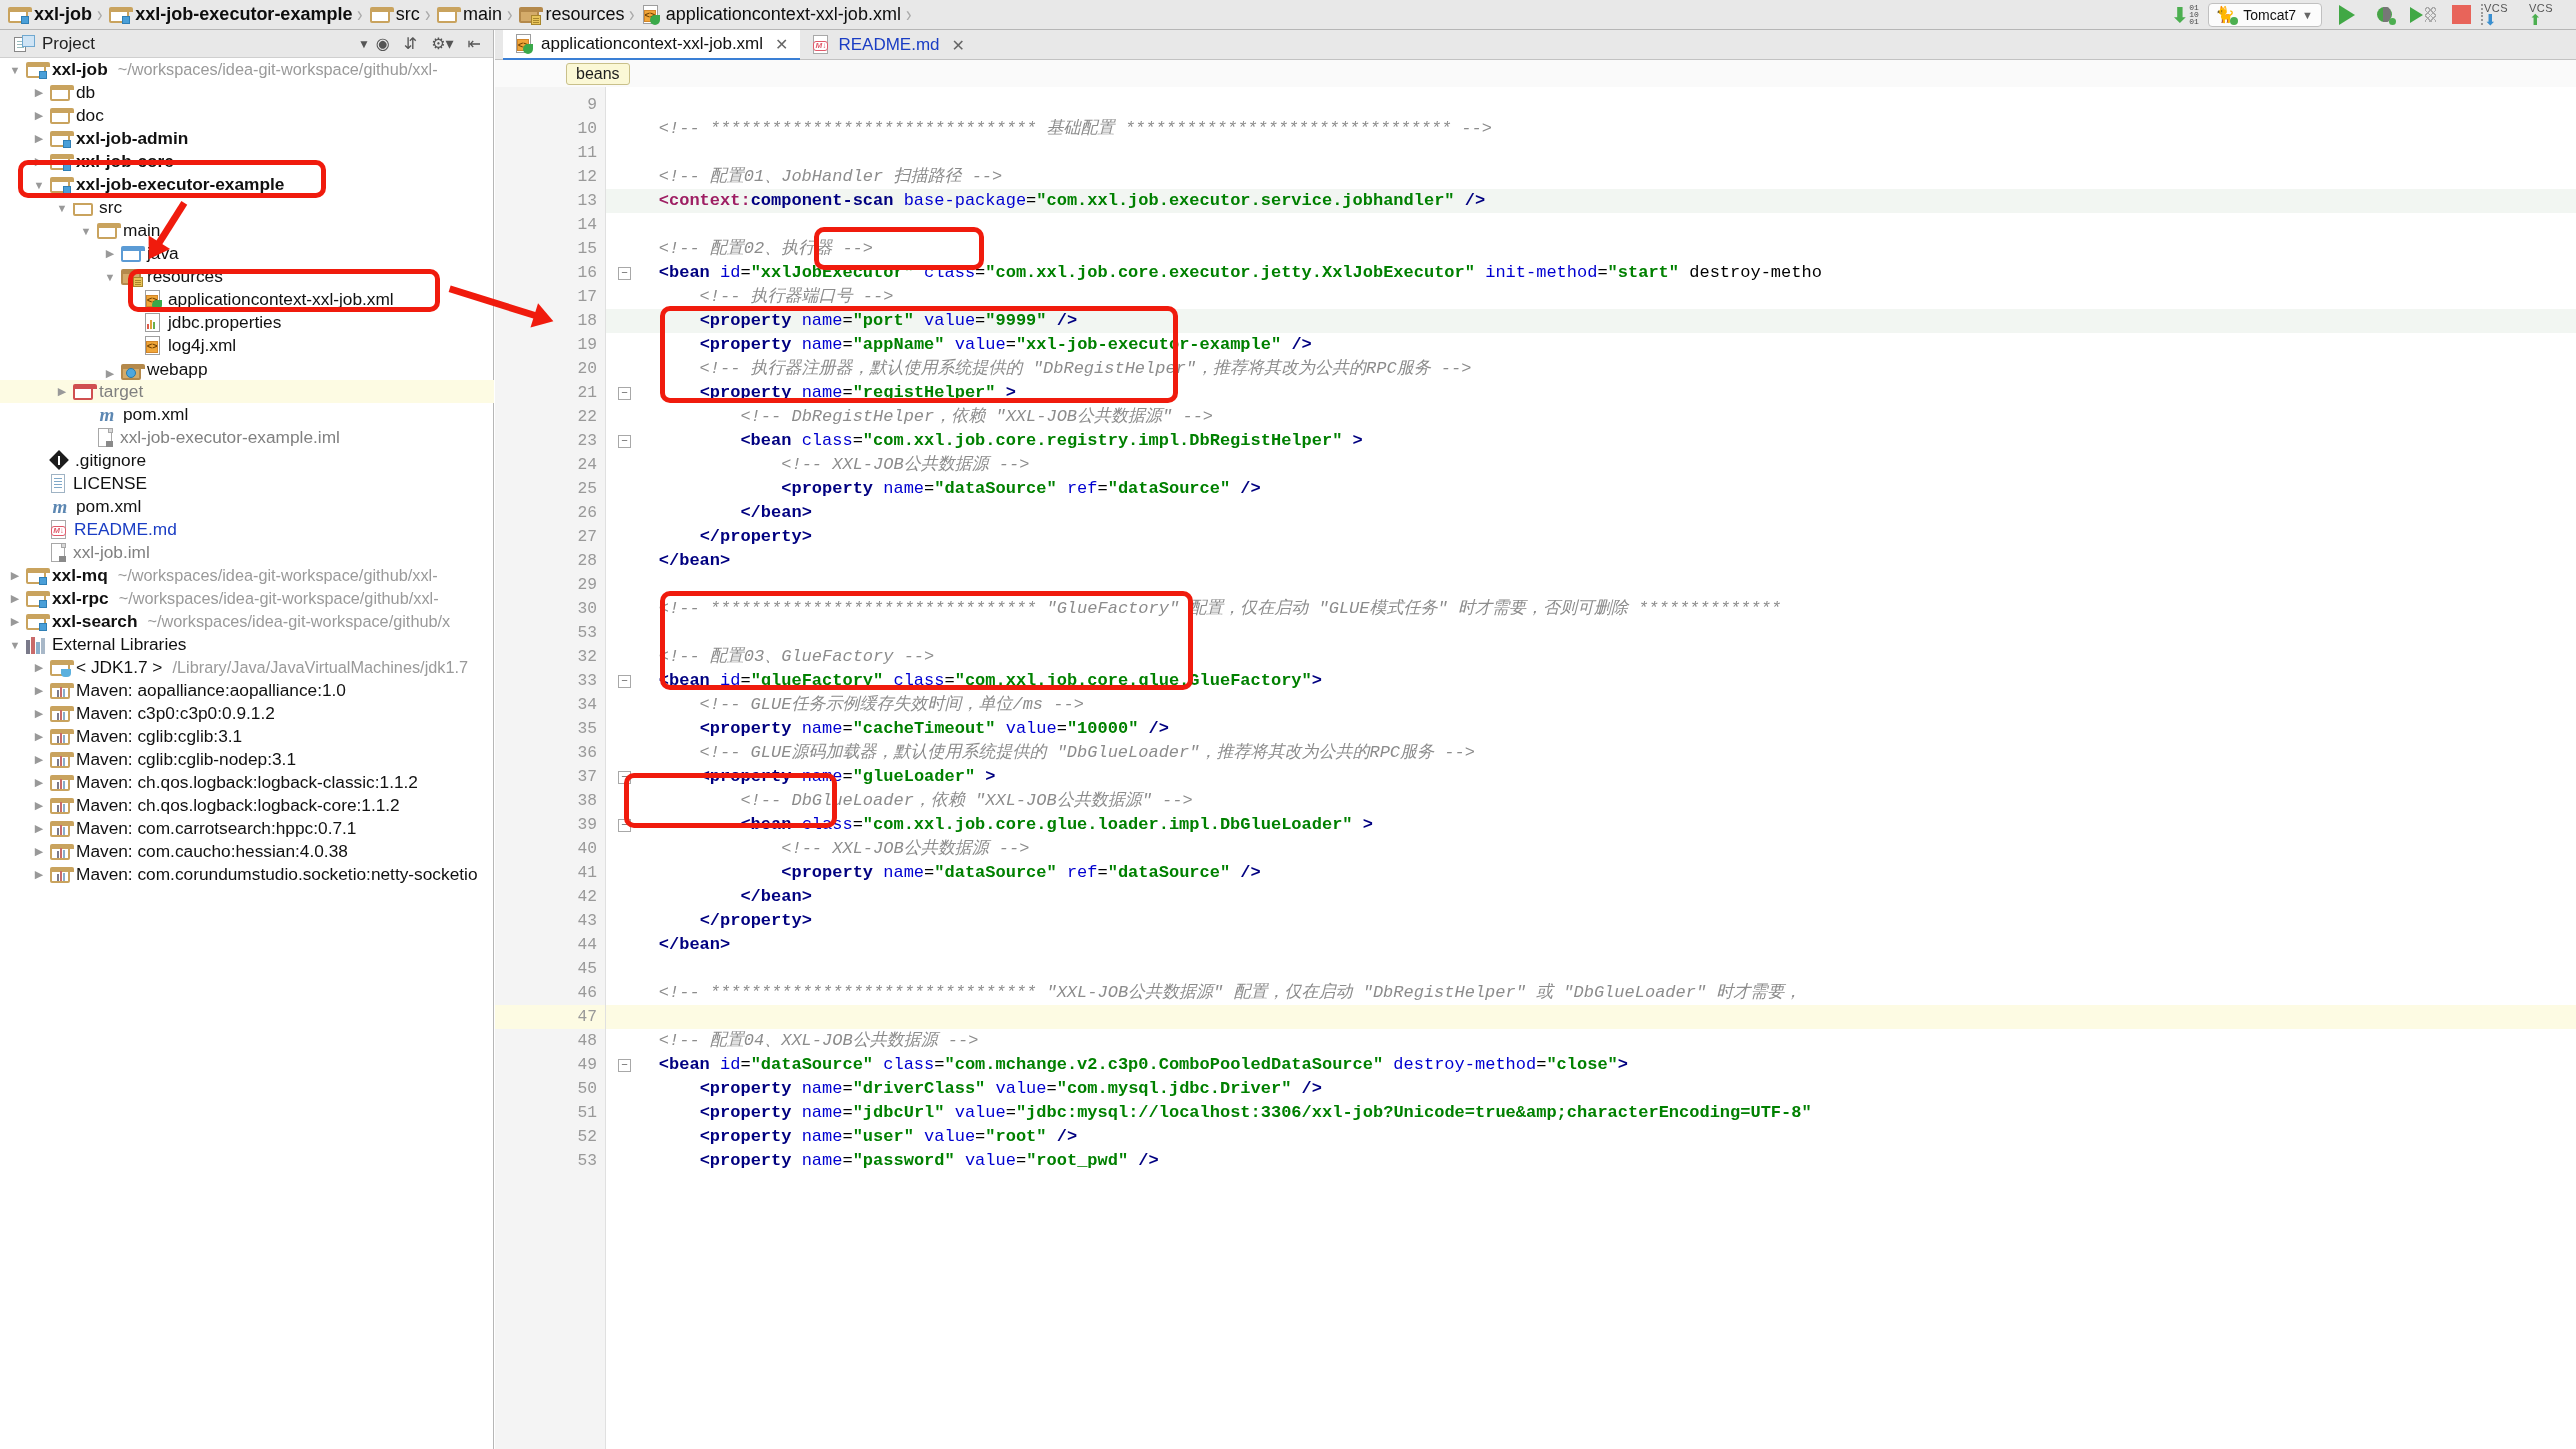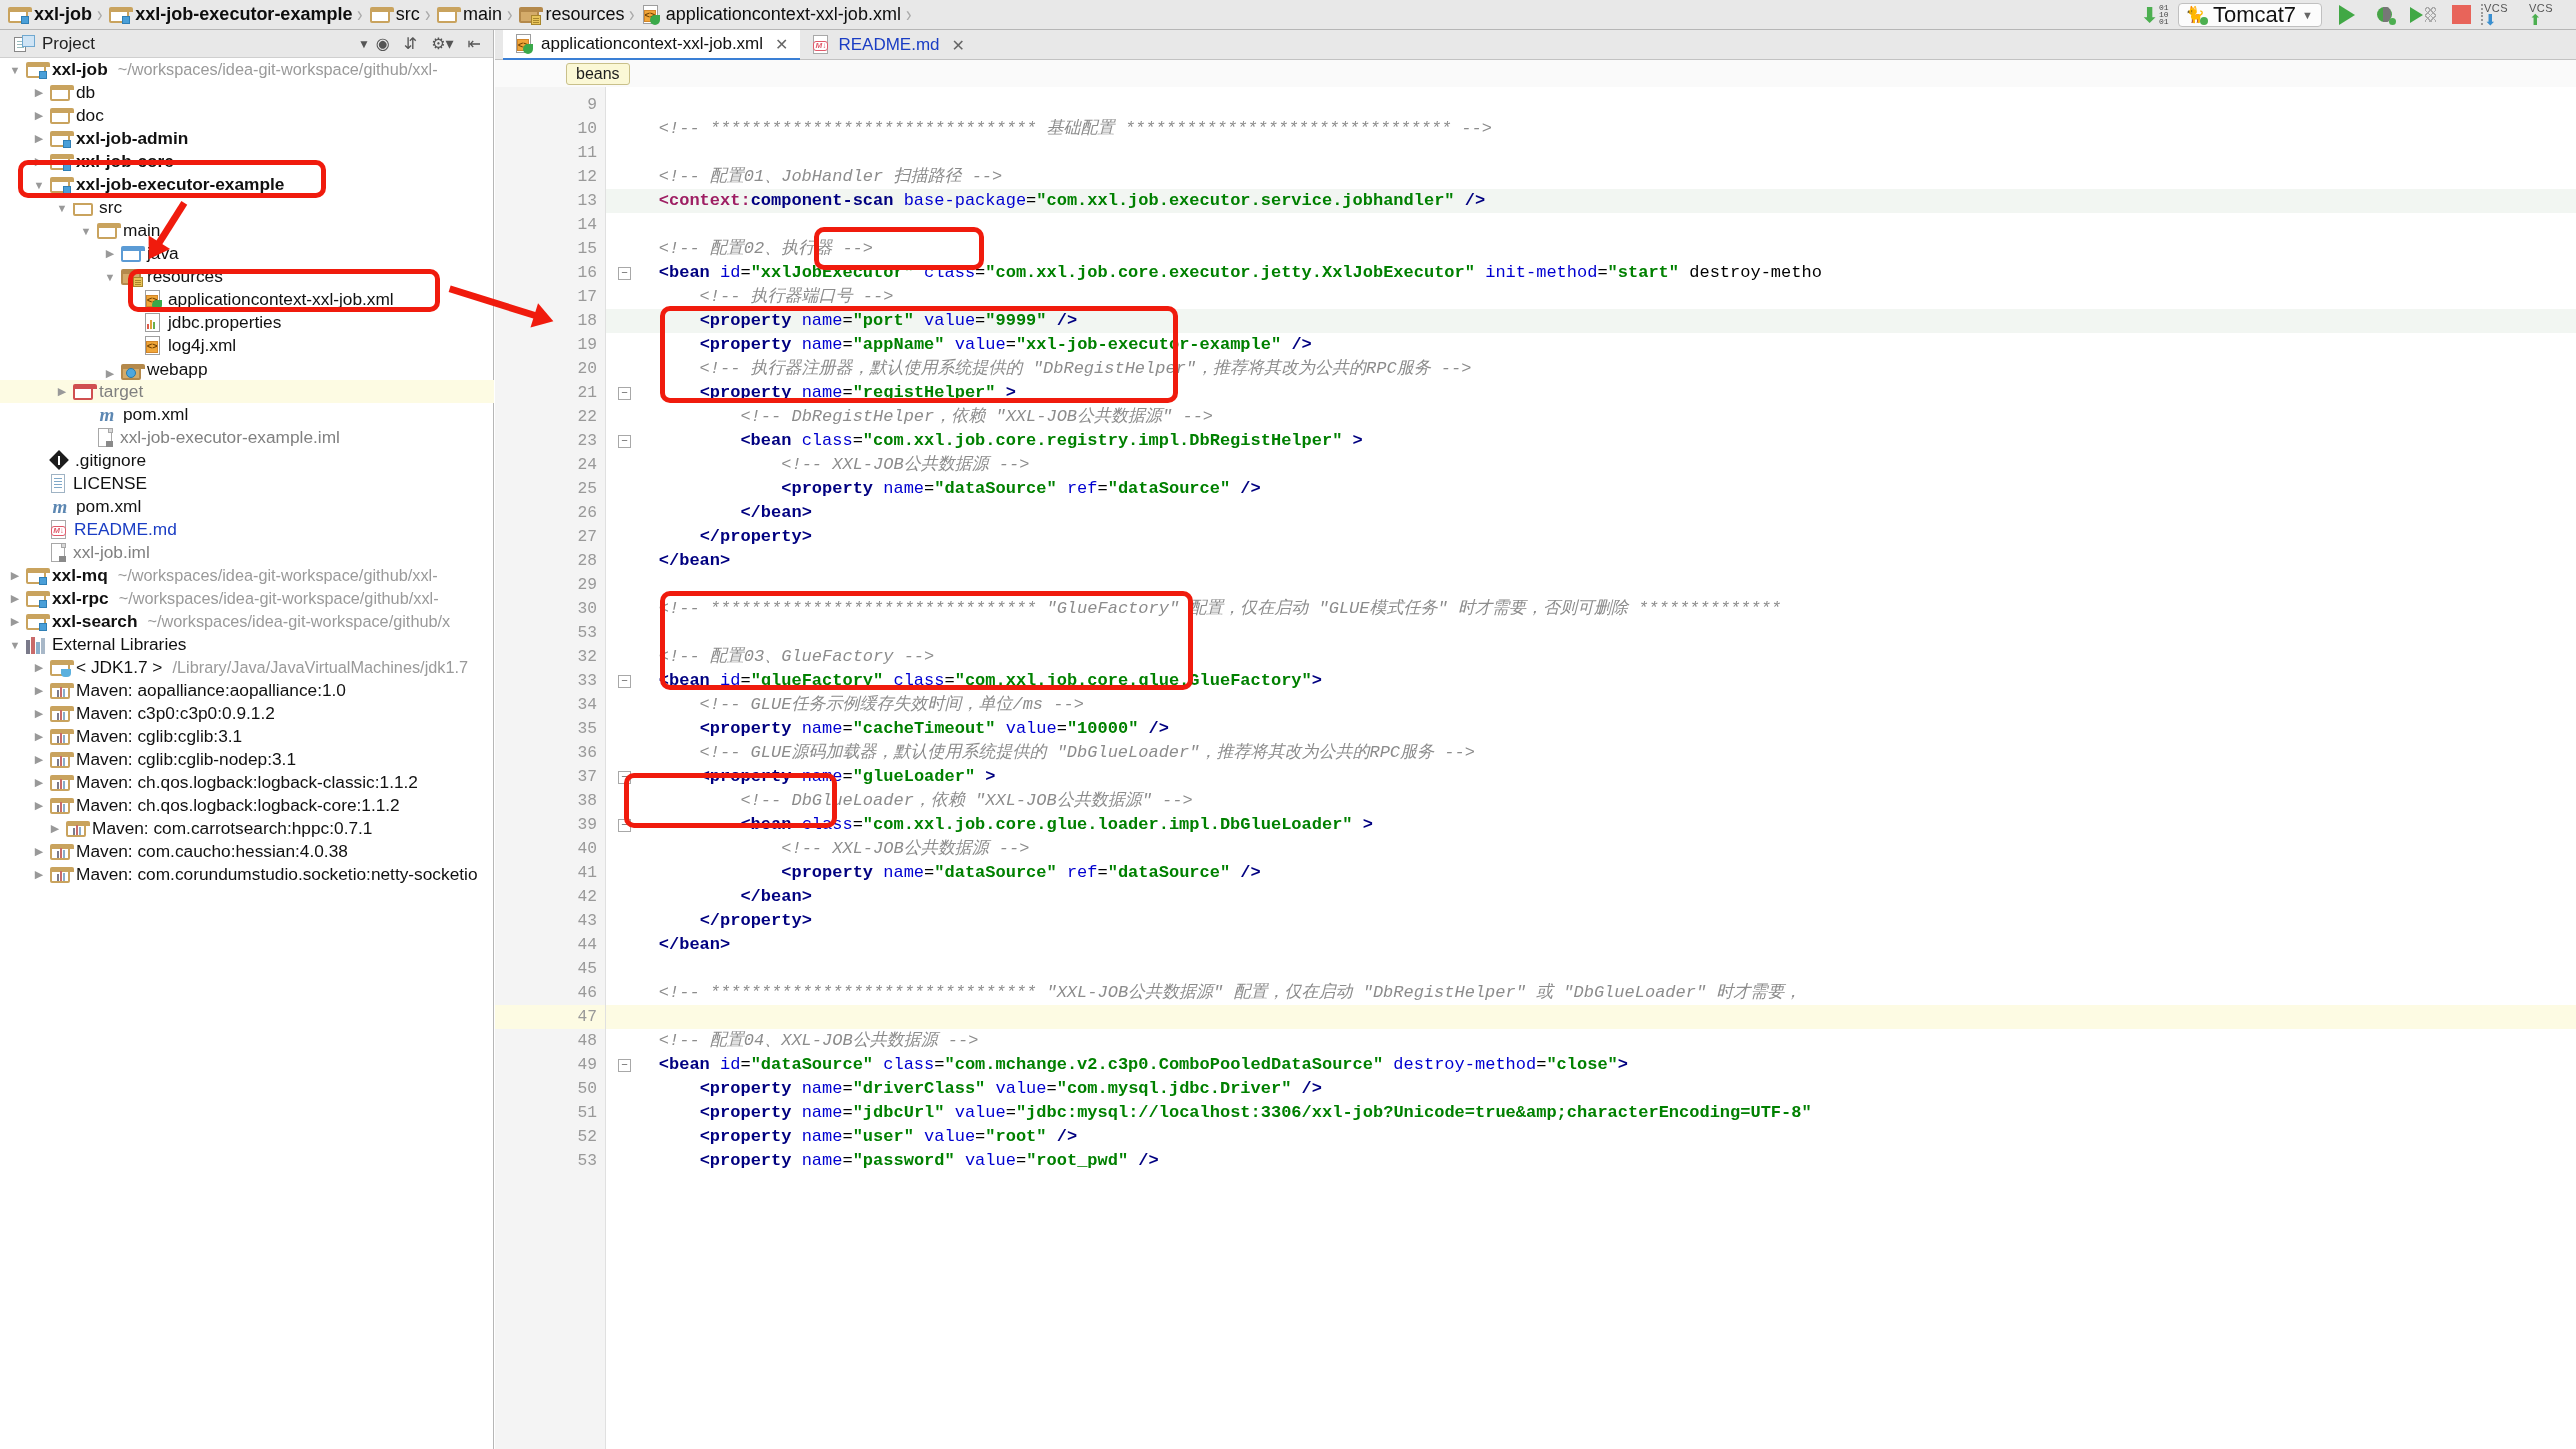--- a/index.html
+++ b/index.html
@@ -86,21 +86,21 @@
 
   .nav-right { display: flex; align-items: center; gap: 0px; padding-right: 2px; height: 30px; flex:none;}
   .dl-icon { width: 34px; height: 26px; position: relative; display:flex; align-items:center; justify-content:center;}
   .dl-icon .arrow { color:#4caf50; font-size: 20px; line-height:1; font-weight:bold;}
   .dl-icon .bits { font-size: 8px; color:#4a4a4a; line-height: 7px; margin-left:1px; font-family:"Liberation Mono", monospace;}
   .runcfg {
     display:flex; align-items:center; gap:6px; height:24px;
     background:#fcfcfc; border:1px solid #c0c0c0; border-radius:4px;
     padding: 0 8px 0 6px; margin: 0 6px;
   }
-  .runcfg .name { font-size:22px; color:#111; }
+  .runcfg .name { font-size:14px; color:#111; }
   .runcfg .caret { color:#666; font-size:11px; }
   .tomcat-ic { width:22px; height:20px; position:relative; }
   .tomcat-ic .cat { font-size:16px; line-height:20px; }
   .tomcat-ic .dot { position:absolute; right:-1px; bottom:0; width:8px;height:8px;border-radius:50%;background:#4caf50;}
   .tbtn { width: 38px; height:30px; display:flex;align-items:center;justify-content:center;}
   .play-tri { width:0;height:0;border-left:16px solid #41a845;border-top:10px solid transparent;border-bottom:10px solid transparent;}
   .play-tri.sm { border-left-width:13px;border-top-width:8px;border-bottom-width:8px;}
   .bug-ic { position:relative;width:22px;height:20px;}
   .bug-ic .b { position:absolute;left:3px;top:2px;width:15px;height:15px;border-radius:50%;background:#47a447;}
   .bug-ic .b2{position:absolute;left:9px;top:2px;width:8px;height:15px;border-radius:0 50% 50% 0;background:#777;}
@@ -727,21 +727,21 @@
               <i class="body"></i>
               <span style="position:absolute;left:7px;top:4px;display:flex;align-items:flex-end;gap:1px;height:10px">
                 <i style="display:block;width:2px;height:7px;background:#7a7a8a"></i>
                 <i style="display:block;width:2px;height:10px;background:#c96a6a"></i>
                 <i style="display:block;width:2px;height:8px;background:#8aaecb"></i>
               </span>
             </span>
           </span>
           <span class="nm">Maven: ch.qos.logback:logback-core:1.1.2</span>
         </div>
-        <div class="row" style="padding-left: 44px;">
+        <div class="row" style="padding-left: 28px;">
           <span class="tw closed"></span>
           <span class="ico">
             <span class="ic ic-folder">
               <i class="tab"></i>
               <i class="body"></i>
               <span style="position:absolute;left:7px;top:4px;display:flex;align-items:flex-end;gap:1px;height:10px">
                 <i style="display:block;width:2px;height:7px;background:#7a7a8a"></i>
                 <i style="display:block;width:2px;height:10px;background:#c96a6a"></i>
                 <i style="display:block;width:2px;height:8px;background:#8aaecb"></i>
               </span>

